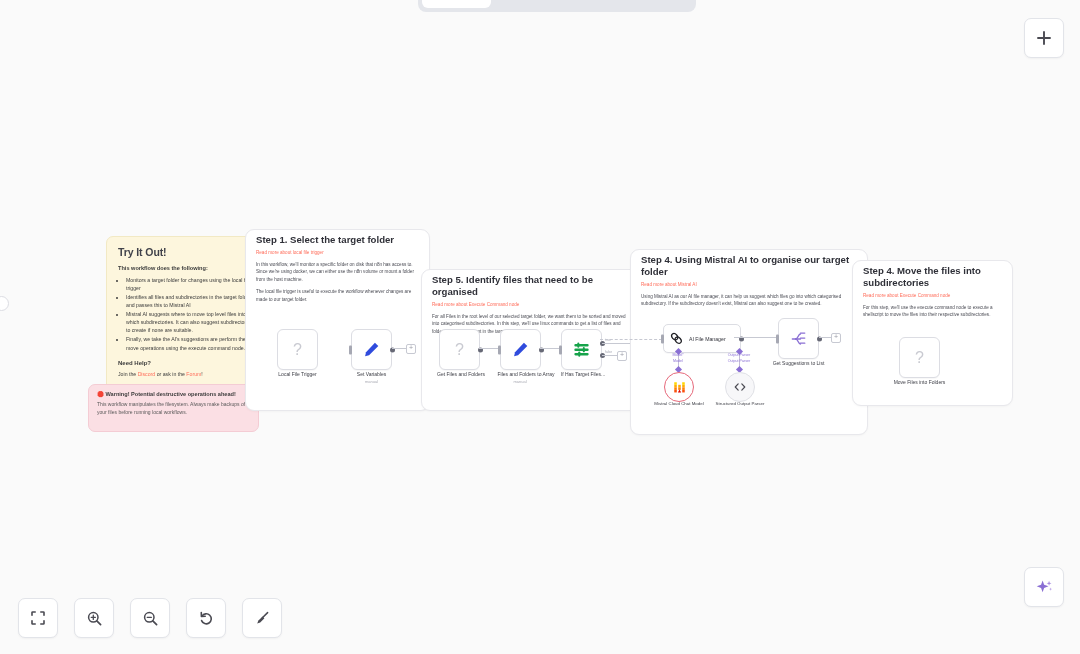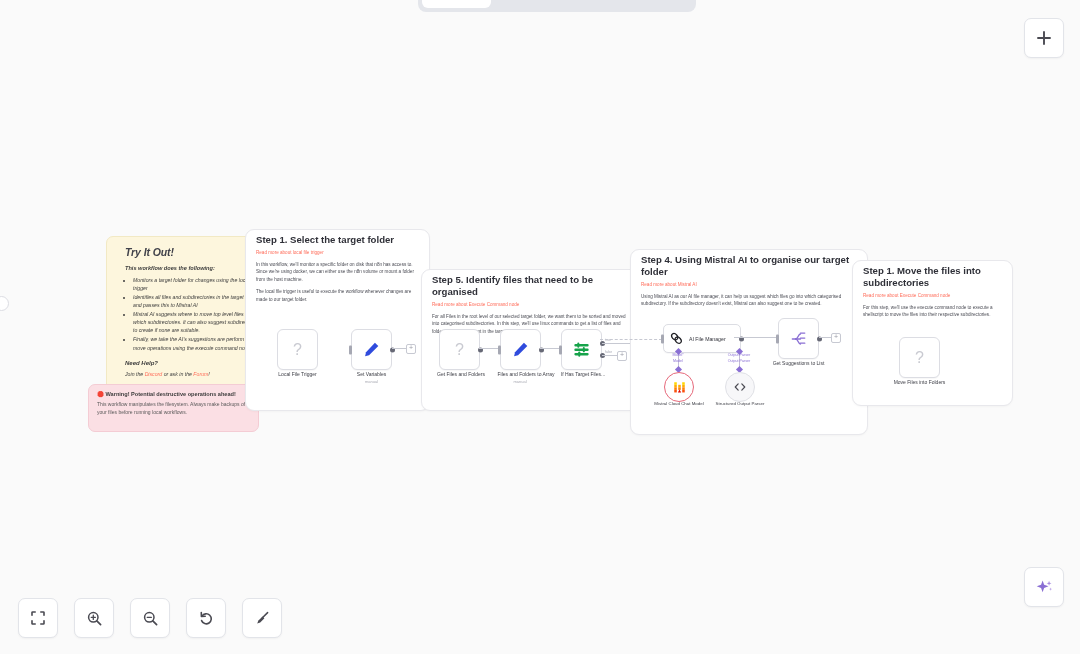--- a/index.html
+++ b/index.html
@@ -44,21 +44,21 @@
   .note h3{margin:0 0 7px 0;font-size:11.5px;font-weight:700;letter-spacing:-.1px;}
   .note p{margin:0 0 6px 0;font-size:5.2px;line-height:1.55;}
   .note ul{margin:0 0 7px 0;padding-left:8px;}
   .note li{font-size:5.2px;line-height:1.55;margin-bottom:1px;}
   .note h4{margin:8px 0 4px 0;font-size:6px;font-weight:700;}
   .note .sub{font-size:5.6px;font-weight:700;margin:0 0 5px 0;}
   .lnk{color:#ff6d5a;}
 
   #note-try-it-out{
     left:106px;top:236px;width:136px;height:140px;
-    background:#fdf6dd;border:1px solid #f2e9c4;padding:9px 18px;font-style:italic;
+    background:#fdf6dd;border:1px solid #f2e9c4;padding:9px 11px;
   }
   #note-try-it-out h3{font-size:10.5px;color:#41424a;}
   #note-warning{
     left:88px;top:384px;width:153px;height:34px;
     background:#fbdfe4;border:1px solid #f4ccd4;padding:6px 8px;
   }
   #note-warning .wtitle{font-size:5.6px;font-weight:700;color:#3c3c3c;margin:0 0 4px 0;}
   #note-warning p{font-size:5px;color:#5a5a5a;margin:0;line-height:1.5;}
 
   
@@ -372,21 +372,21 @@
       </svg>
       <div class="port in"></div>
       <div class="port out"></div>
     </div>
     <div class="nlabel">Get Suggestions to List</div>
     <div class="wire" style="left:41px;top:19px;width:16px;"></div>
     <div class="plusnub" style="left:53px;top:15px;">+</div>
   </div>
 
   <div class="step" id="step-4">
-    <div class="title">Step 1. Move the files into subdirectories</div>
+    <div class="title">Step 4. Move the files into subdirectories</div>
     <div class="readmore">Read more about Execute Command node</div>
     <div class="body">For this step, we'll use the execute command node to execute a shellscript to move the files into their respective subdirectories.</div>
   </div>
 
   <div class="node" style="left:899px;top:337px;">
     <div class="nbox nsq">
       <span class="qmark">?</span>
     </div>
     <div class="nlabel">Move Files into Folders</div>
   </div>

